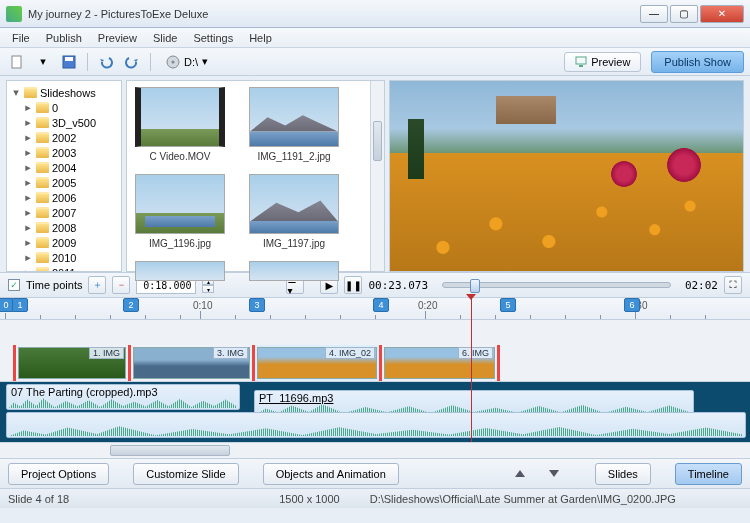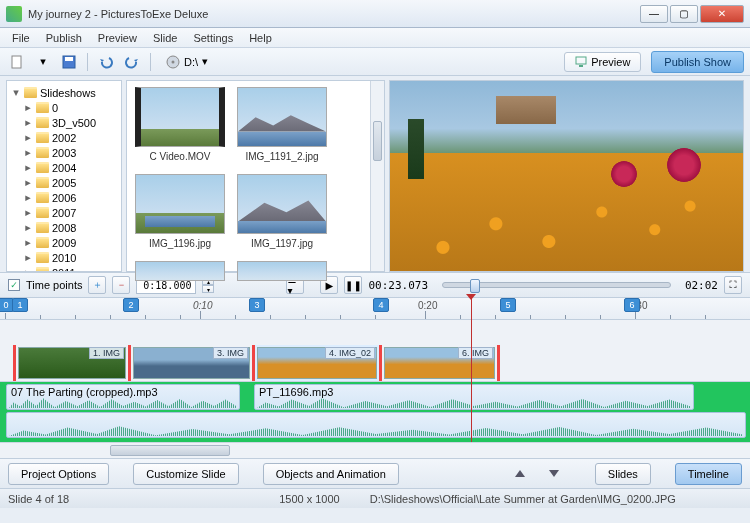--- a/index.html
+++ b/index.html
@@ -27,21 +27,21 @@
 .tb-publish { padding: 4px 12px; background: linear-gradient(#a6d1f7,#76b3ea); border: 1px solid #5a9dd8; border-radius: 3px; color: #0a3866; margin-left: 6px; }
 
 
 .main { display: flex; height: 196px; }
 .tree { width: 116px; background: #fff; border: 1px solid #c0cedd; margin: 4px 2px 0 6px; overflow: hidden; padding: 4px 2px; }
 .tree-row { display: flex; align-items: center; gap: 3px; padding: 1px 2px; }
 .tree-row .tw { width: 10px; text-align: center; color: #666; }
 .folder-icon { width: 13px; height: 11px; background: linear-gradient(#ffe18a,#e8b84a); border-radius: 1px; border-top: 2px solid #ffe9a8; }
 .tree-row.child { padding-left: 14px; }
 
-.thumbs { flex: 1; background: #fff; border: 1px solid #c0cedd; margin: 4px 2px 0 2px; padding: 6px; display: flex; flex-wrap: wrap; gap: 12px 8px; align-content: flex-start; position: relative; }
+.thumbs { flex: 1; background: #fff; border: 1px solid #c0cedd; margin: 4px 2px 0 2px; padding: 6px; display: flex; flex-wrap: wrap; gap: 12px 20px; align-content: flex-start; position: relative; }
 .thumb { width: 94px; display: flex; flex-direction: column; align-items: center; gap: 4px; }
 .thumb-img { width: 90px; height: 60px; border: 1px solid #aaa; position: relative; overflow: hidden; }
 .thumb-label { font-size: 10px; color: #333; text-align: center; }
 .thumbs-scroll { position: absolute; right: 0; top: 0; bottom: 0; width: 14px; background: #eef2f7; border-left: 1px solid #ccd6e2; }
 .thumbs-scroll .handle { position: absolute; top: 40px; height: 40px; left: 2px; right: 2px; background: linear-gradient(#e2e8ef,#c6d0dc); border: 1px solid #a8b6c6; border-radius: 2px; }
 
 .preview { width: 355px; background: #000; border: 1px solid #c0cedd; margin: 4px 6px 0 2px; position: relative; overflow: hidden; }
 .preview-img { position: absolute; inset: 0; }
 
 
@@ -68,21 +68,21 @@
 .marker { position: absolute; top: 0; bottom: -160px; width: 16px; height: 14px; transform: translateX(-8px); }
 .marker .flag { width: 16px; height: 14px; background: #3d8fd6; color: #fff; font-size: 9px; display: flex; align-items: center; justify-content: center; border: 1px solid #2a6fb0; border-radius: 2px; }
 
 
 .clips { height: 62px; display: flex; align-items: stretch; background: #eef2f7; border-bottom: 1px solid #c8d4e2; position: relative; overflow: hidden; }
 .clip { position: relative; flex-shrink: 0; border-right: 3px solid #ef4444; margin-top: 25px; }
 .clip .clip-img { position: absolute; inset: 2px; border: 1px solid #8aa; }
 .clip .clip-lbl { position: absolute; top: 2px; right: 4px; background: rgba(230,240,250,.9); padding: 0 3px; font-size: 9px; color: #234; border: 1px solid #a0b4cc; }
 
 
-.audio-tracks { height: 60px; background: #22c55e; position: relative; }
+.audio-tracks { height: 60px; background: #0c4a6e; position: relative; }
 .audio-track { position: absolute; height: 26px; background: linear-gradient(#e6f0fb,#d5e6f6); border: 1px solid #a8c2de; border-radius: 2px; padding: 1px 4px; overflow: hidden; }
 .audio-track .wave { position: absolute; bottom: 1px; left: 2px; right: 2px; height: 14px; background: repeating-linear-gradient(90deg,#4aa88a 0,#4aa88a 1px,transparent 1px,transparent 2px); clip-path: polygon(0 100%, 2% 60%, 5% 90%, 8% 40%, 12% 85%, 15% 30%, 20% 95%, 25% 50%, 30% 88%, 35% 45%, 40% 92%, 45% 38%, 50% 85%, 55% 55%, 60% 90%, 65% 42%, 70% 88%, 75% 35%, 80% 92%, 85% 48%, 90% 85%, 95% 40%, 100% 90%, 100% 100%); }
 
 .playhead { position: absolute; top: 0; bottom: 0; width: 1px; background: #c03030; left: 471px; }
 .playhead::before { content: ""; position: absolute; top: -4px; left: -5px; width: 0; height: 0; border-left: 5px solid transparent; border-right: 5px solid transparent; border-top: 6px solid #c03030; }
 
 .hscroll { height: 16px; background: #eef2f7; border-top: 1px solid #ccd6e2; position: relative; }
 .hscroll .handle { position: absolute; top: 2px; bottom: 2px; left: 110px; width: 120px; background: linear-gradient(#e2e8ef,#c6d0dc); border: 1px solid #a8b6c6; border-radius: 2px; }
 
 
@@ -313,21 +313,21 @@
   <span style="font-family:monospace;">00:23.073</span>
   <div class="seek">
       <div class="knob"></div>
     </div>
   <span style="font-family:monospace;">02:02</span>
   <div class="tiny-btn">⛶</div>
 </div>
 
 <div class="timeline-wrap">
   <div class="ruler">
-    <span class="ruler-label" style="left:193px;font-style:italic;">0:10</span>
+    <span class="ruler-label" style="left:193px;">0:10</span>
     <span class="ruler-label" style="left:418px;">0:20</span>
     <span class="ruler-label" style="left:628px;">0:30</span>
     <div class="tick-row">
       <div class="tick" style="left:5px;height:6px;"></div>
         <div class="tick" style="left:40px;height:4px;"></div>
         <div class="tick" style="left:75px;height:4px;"></div>
         <div class="tick" style="left:110px;height:4px;"></div>
         <div class="tick" style="left:145px;height:4px;"></div>
         <div class="tick" style="left:180px;height:4px;"></div>
       <div class="tick" style="left:200px;height:8px;"></div>
@@ -387,21 +387,21 @@
       <div class="clip-img" style="background:linear-gradient(#98c0e0 30%,#d89028 55%);"></div>
       <div class="clip-lbl">6. IMG</div>
     </div>
   </div>
 
   <div class="audio-tracks">
     <div class="audio-track" style="top:2px;left:6px;width:234px;">
       <span>07 The Parting (cropped).mp3</span>
       <div class="wave"></div>
     </div>
-    <div class="audio-track" style="top:2px;left:254px;width:440px;">
+    <div class="audio-track" style="top:8px;left:254px;width:440px;text-decoration:underline;">
       <span>PT_11696.mp3</span>
       <div class="wave"></div>
     </div>
     <div class="audio-track" style="top:30px;left:6px;width:740px;background:linear-gradient(#e6f0fb,#d5e6f6);">
       <div class="wave"></div>
     </div>
   </div>
 
   <div class="playhead"></div>
 

